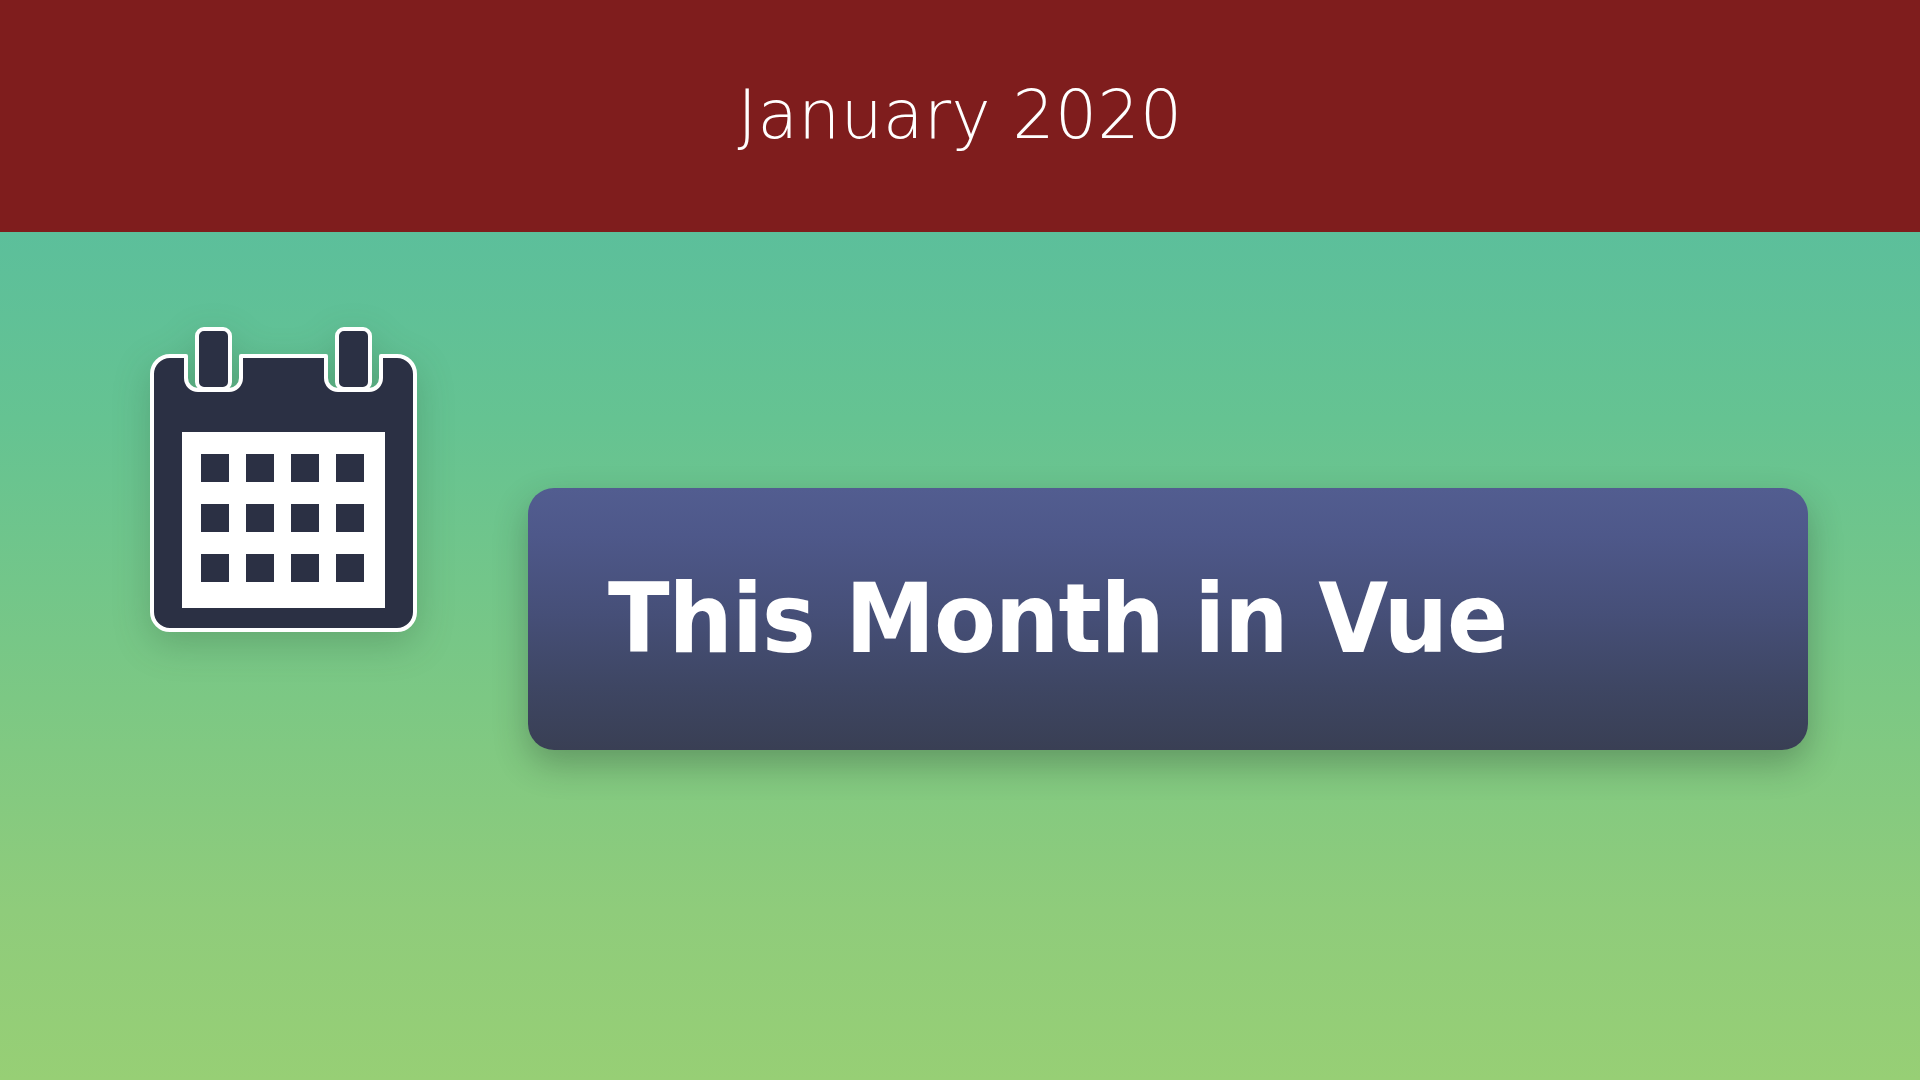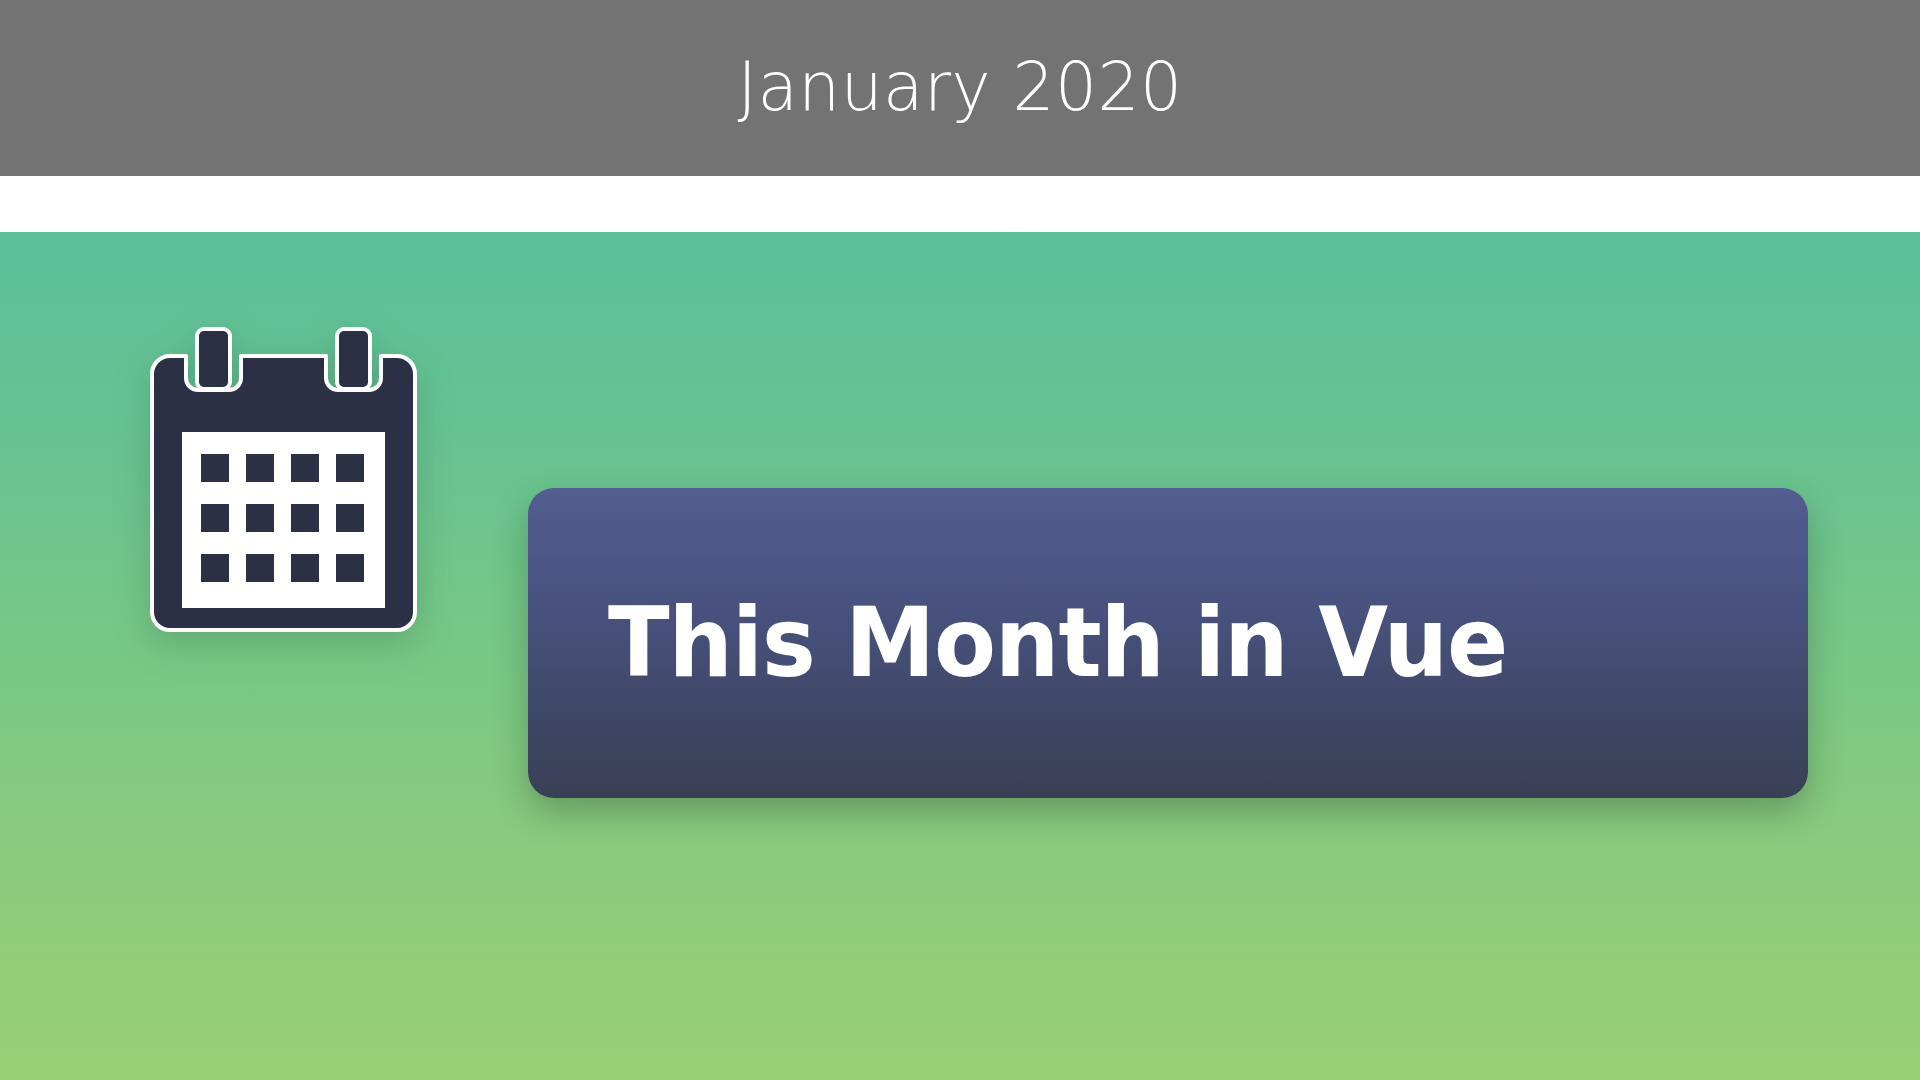--- a/index.html
+++ b/index.html
@@ -15,22 +15,22 @@
     overflow: hidden;
     font-family: "Liberation Sans", "DejaVu Sans", sans-serif;
   }
 
   
   .header-bar {
     position: absolute;
     left: 0;
     top: 0;
     width: 1920px;
-    height: 176px;
-    background: #737373;
+    height: 232px;
+    background: #7f1d1d;
     display: flex;
     align-items: center;
     justify-content: center;
     z-index: 5;
   }
   .header-title {
     color: #ffffff;
     font-family: "DejaVu Sans", sans-serif;
     font-size: 66px;
     font-weight: 300;
@@ -51,21 +51,21 @@
     background: linear-gradient(180deg, #5cbf9b 0%, #65c392 22%, #7cc884 55%, #8fcc7b 80%, #97cf75 100%);
     z-index: 1;
   }
 
   
   .banner {
     position: absolute;
     left: 528px;
     top: 488px;
     width: 1280px;
-    height: 310px;
+    height: 262px;
     border-radius: 26px;
     background: linear-gradient(180deg, #525d90 0%, #4e588a 18%, #464f78 48%, #3e4663 76%, #393f54 100%);
     box-shadow: 0 14px 34px rgba(30, 44, 30, 0.30);
     display: flex;
     align-items: center;
     z-index: 2;
   }
   .banner-title {
     color: #ffffff;
     font-family: "DejaVu Sans", sans-serif;

